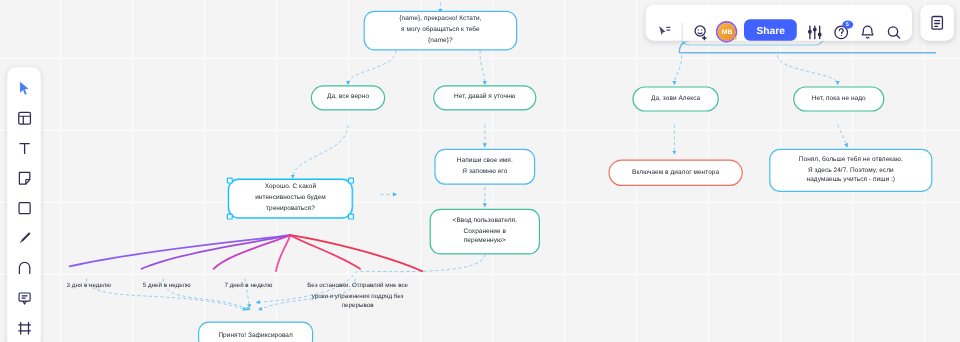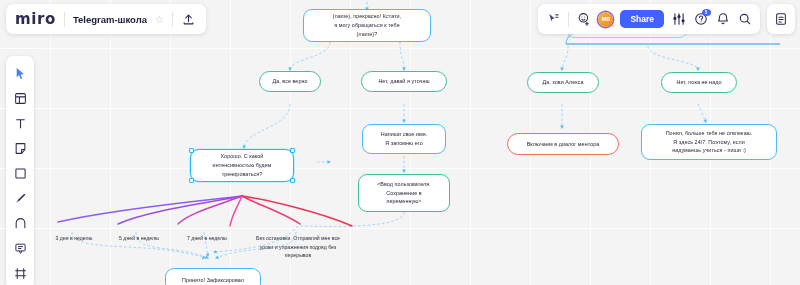--- a/index.html
+++ b/index.html
@@ -80,21 +80,21 @@
     font-size:15px;font-weight:700;color:#2d2a54;letter-spacing:.6px;
   }
   .vdiv{width:1px;height:15px;background:#e3e3e8;}
   .board-title{font-size:9.5px;font-weight:700;color:#1b1a3a;white-space:nowrap;}
   .star{font-size:10px;color:#c3c3cc;}
   .upl{display:flex;align-items:center;justify-content:center;width:16px;height:16px;}
 
   
   .rbar{
     position:absolute;right:40px;top:4px;height:30px;
-    display:flex;align-items:center;gap:7px;
+    display:flex;align-items:flex-end;gap:7px;
     background:#fff;border-radius:7px;
     box-shadow:0 1px 4px rgba(20,20,43,.12);
     padding:0 8px;
   }
   .rbar .ic{display:flex;align-items:center;justify-content:center;width:15px;height:15px;position:relative;}
   .avatar{
     width:15px;height:15px;border-radius:50%;
     background:linear-gradient(135deg,#f5b544,#e88b2e);
     color:#fff;font-size:5.6px;font-weight:700;
     display:flex;align-items:center;justify-content:center;
@@ -245,34 +245,20 @@
       <span>Включаем в диалог ментора</span>
     </div>
 
     <div class="node blue" style="left:641px;top:124px;width:136px;height:36px;">
       <span>Понял, больше тебя не отвлекаю.
 Я здесь 24/7. Поэтому, если
 надумаешь учиться - пиши :)</span>
     </div>
   </div>
 
-  <div class="hdr">
-    <div class="logo">miro</div>
-    <div class="vdiv"></div>
-    <div class="board-title">Telegram-школа</div>
-    <div class="star">☆</div>
-    <div class="vdiv"></div>
-    <div class="upl">
-      <svg width="13" height="13" viewBox="0 0 24 24" fill="none" stroke="#2d2a54" stroke-width="2" stroke-linecap="round" stroke-linejoin="round">
-        <path d="M12 16V4"></path>
-          <path d="M7 9l5-5 5 5"></path>
-          <path d="M4 18v2h16v-2"></path>
-      </svg>
-    </div>
-  </div>
 
   <div class="rbar">
     <div class="ic">
       <svg width="14" height="14" viewBox="0 0 24 24" fill="#4a4570">
         <path d="M4 3l9 8-4 1-1.6 4z"></path>
         <rect x="14" y="4" width="6" height="1.8" rx=".9"></rect>
         <rect x="14" y="8" width="6" height="1.8" rx=".9"></rect>
       </svg>
     </div>
     <div class="vdiv"></div>

